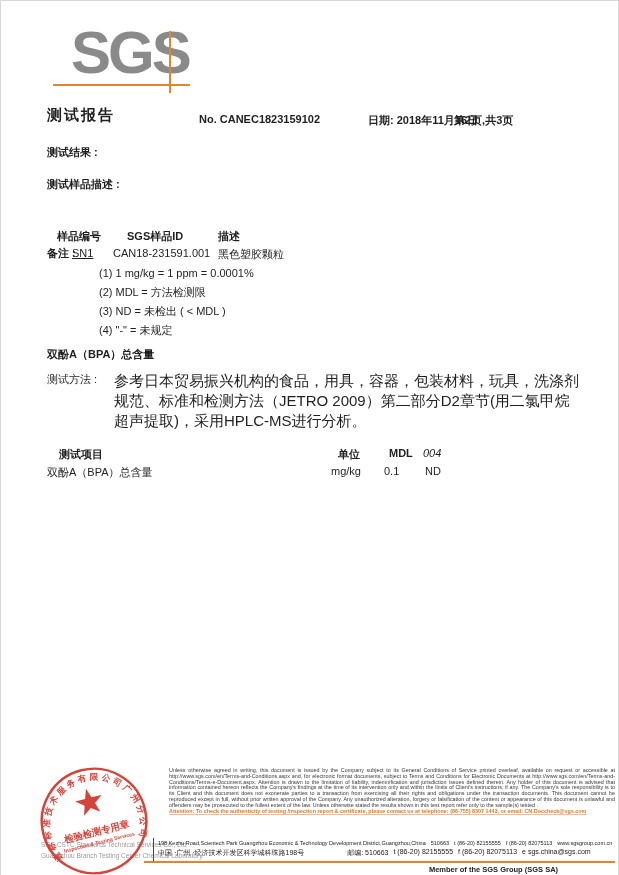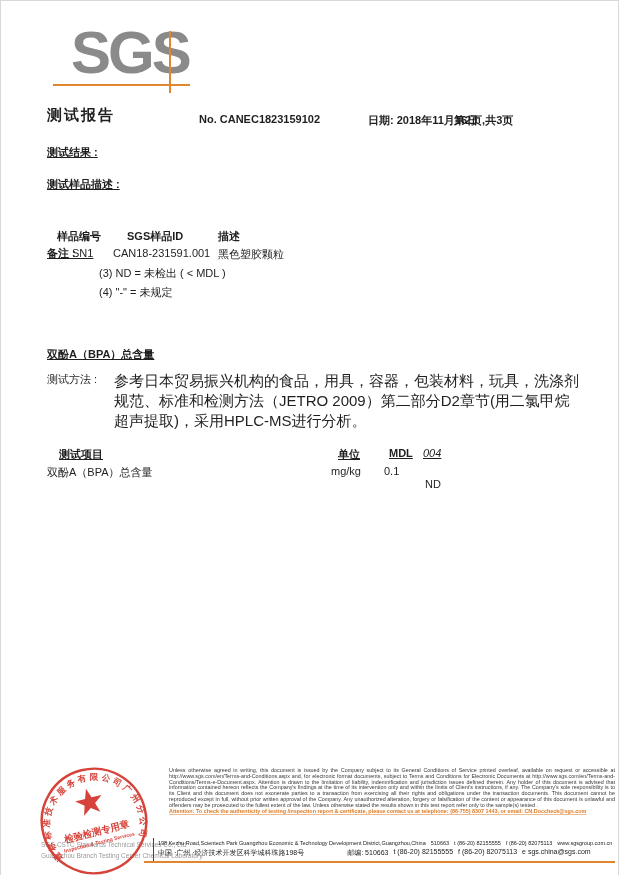--- a/index.html
+++ b/index.html
@@ -12,22 +12,22 @@
   
   .logo-text{left:70px;top:22px;font-size:60px;line-height:60px;font-weight:bold;color:#8a8a8a;letter-spacing:-3px;}
   .logo-hline{left:52px;top:83px;width:137px;height:2px;background:#e0862c;}
   .logo-vline{left:168px;top:30px;width:2px;height:62px;background:#e0862c;}
   
   .doc-title{left:46px;top:105px;font-size:15px;font-weight:bold;letter-spacing:2px;}
   .report-no{left:198px;top:112px;font-size:11px;font-weight:bold;}
   .report-date{left:367px;top:112px;font-size:11px;font-weight:bold;}
   .report-pages{left:453px;top:112px;font-size:11px;font-weight:bold;}
   
-  .lbl{font-size:11px;font-weight:bold;text-decoration:underline;}
-  .u{text-decoration:underline;}
+  .lbl{font-size:11px;font-weight:bold;}
+  .u{}
   .test-result{left:46px;top:144px;}
   .sample-head{left:46px;top:176px;}
   .cell{font-size:11px;margin-top:29px;}
   .bold{font-weight:bold;}
   .remarks-head{left:46px;top:245px;text-align:right;}
   .notes{left:98px;top:263px;font-size:11px;line-height:19px;}
   .bpa-head{left:46px;top:346px;}
   .method-lbl{left:46px;top:371px;font-size:11px;}
   .method-text{left:113px;top:370px;width:466px;font-size:15px;line-height:20px;}
   
@@ -63,36 +63,38 @@
 
   <div class="abs cell bold" style="left:56px;top:199px;">样品编号</div>
   <div class="abs cell bold" style="left:126px;top:199px;">SGS样品ID</div>
   <div class="abs cell bold" style="left:217px;top:199px;font-family:Liberation Mono, monospace;">描述</div>
   <div class="abs cell" style="left:71px;top:217px;text-decoration:underline;">SN1</div>
   <div class="abs cell" style="left:112px;top:217px;">CAN18-231591.001</div>
   <div class="abs cell" style="left:217px;top:217px;">黑色塑胶颗粒</div>
 
   <div class="abs lbl remarks-head">备注 :</div>
   <div class="abs notes">
+    <div>(1) 1 mg/kg = 1 ppm = 0.0001%</div>
+    <div>(2) MDL = 方法检测限</div>
     <div>(3) ND = 未检出 ( &lt; MDL )</div>
     <div>(4) "-" = 未规定</div>
   </div>
 
   <div class="abs lbl u bpa-head">双酚A（BPA）总含量</div>
   <div class="abs method-lbl">测试方法 :</div>
   <div class="abs method-text">参考日本贸易振兴机构的食品，用具，容器，包装材料，玩具，洗涤剂规范、标准和检测方法（JETRO 2009）第二部分D2章节(用二氯甲烷超声提取)，采用HPLC-MS进行分析。</div>
 
   <div class="abs cell bold u" style="left:58px;top:417px;">测试项目</div>
   <div class="abs cell bold u" style="left:337px;top:417px;">单位</div>
   <div class="abs cell bold u" style="left:380px;top:417px;padding-left:8px;">MDL</div>
   <div class="abs cell u" style="left:422px;top:417px;font-style:italic;">004</div>
   <div class="abs cell" style="left:46px;top:435px;">双酚A（BPA）总含量</div>
   <div class="abs cell" style="left:330px;top:435px;">mg/kg</div>
   <div class="abs cell" style="left:383px;top:435px;">0.1</div>
-  <div class="abs cell" style="left:424px;top:448px;">ND</div>
+  <div class="abs cell" style="left:424px;top:435px;">ND</div>
 
   <div class="abs company-lines">
     <div>SGS-CSTC Standards Technical Services Co., Ltd.</div>
     <div>Guangzhou Branch Testing Center Chemical Laboratory.</div>
   </div>
 
   <svg class="abs stamp" viewBox="0 0 120 120">
     <circle cx="60" cy="60" r="55" fill="none" stroke="#d2342a" stroke-width="2.6"></circle>
     <path id="rimPath" d="M 18,88 A 48,48 0 1 1 102,88" fill="none"></path>
     <text font-size="9" font-weight="bold" fill="#d2342a" letter-spacing="3" font-family="Liberation Sans, sans-serif">
@@ -117,14 +119,15 @@
     <span>www.sgsgroup.com.cn</span>
   </div>
   <div class="abs addr-row addr-row-2">
     <span>中国 ·广州 ·经济技术开发区科学城科珠路198号</span>
     <span style="margin-left:38px;">邮编: 510663</span>
     <span>t (86-20) 82155555</span>
     <span>f (86-20) 82075113</span>
     <span>e  sgs.china@sgs.com</span>
   </div>
   <div class="abs footer-rule"></div>
+  <div class="abs member">Member of the SGS Group (SGS SA)</div>
 
 </div>
 
 </body></html>

